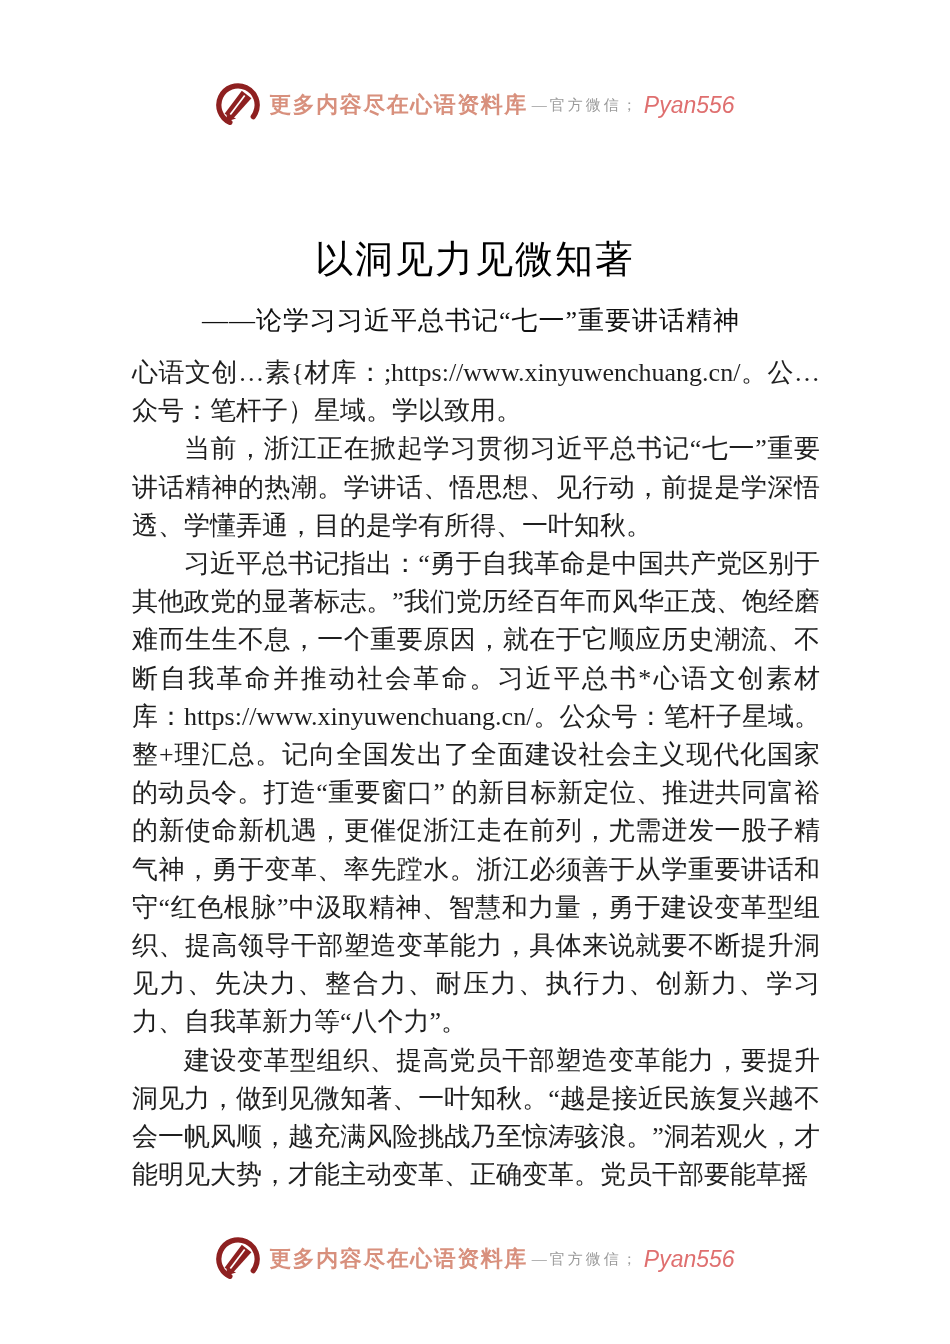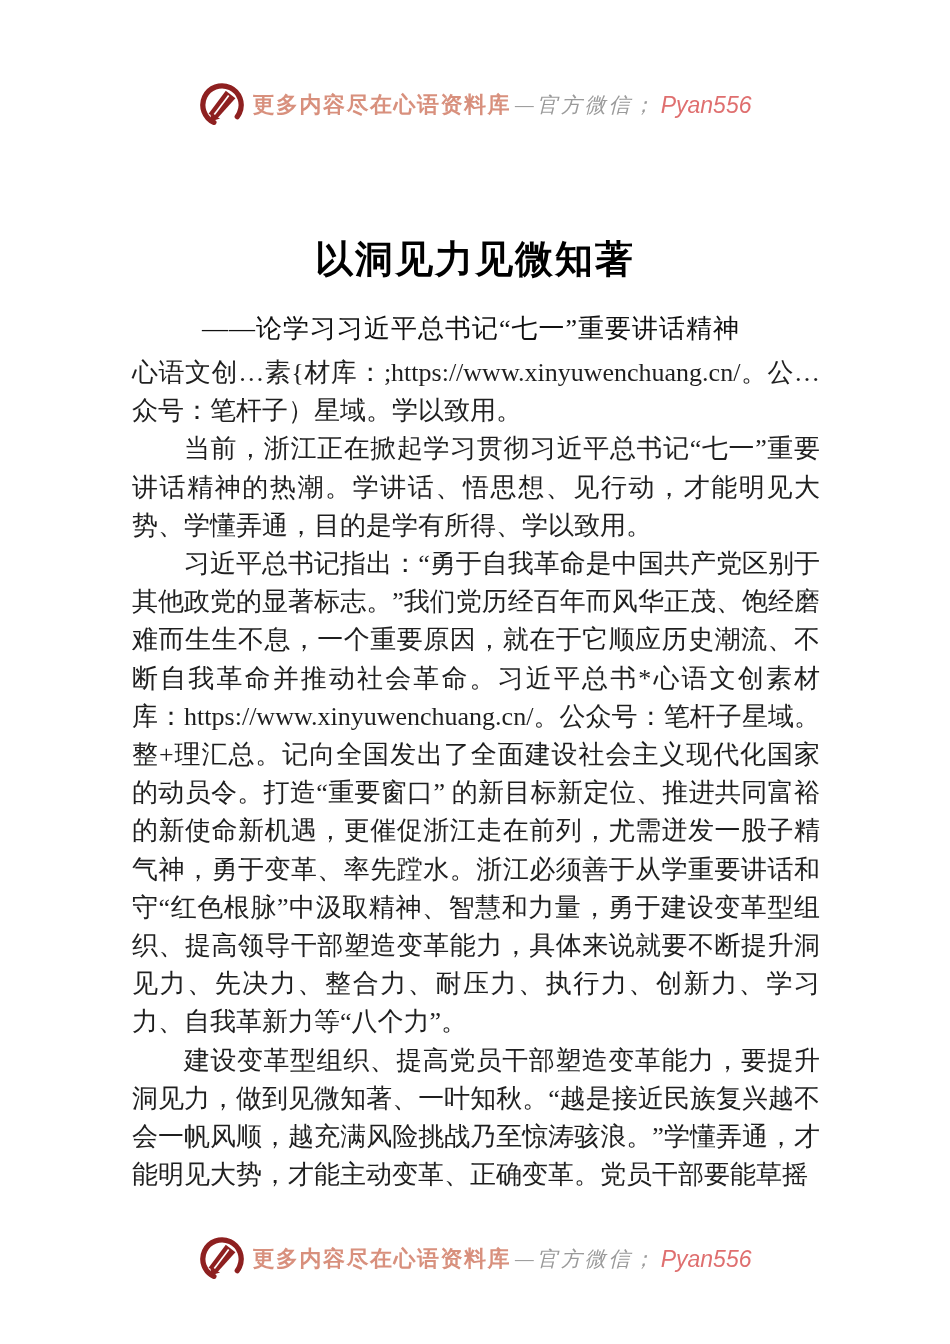--- a/index.html
+++ b/index.html
@@ -22,45 +22,44 @@
   }
   .watermark-top    { top:82px; }
   .watermark-bottom { top:1236px; }
   .wm-logo { display:inline-flex; margin-right:4px; }
   .wm-main {
     font-size:22px; letter-spacing:1.5px;
     color:var(--wm_text, #d8907d);
     font-weight:600;
   }
   .wm-wechat {
-    font-size:21px; letter-spacing:3px;
+    font-size:15px; letter-spacing:3px;
     color:var(--wm_gray, #9a9a9a);
-    font-style:italic;
   }
   .wm-id {
     font-size:23px;
     color:var(--wm_id, #df6f6f);
     font-family:"Liberation Sans", sans-serif;
     font-style:italic;
   }
 
   
   .doc-title {
     position:absolute; top:234px; left:0; right:0;
     margin:0;
     text-align:center;
     font-family:"Liberation Sans", sans-serif;
-    font-weight:700;
+    font-weight:400;
     font-size:38px;
     letter-spacing:2px;
     color:#000000;
   }
   .doc-subtitle {
     position:absolute; top:303px; left:0; right:8px;
-    margin:8px;
+    margin:0;
     text-align:center;
     font-weight:400;
     font-size:26px;
     letter-spacing:1px;
     color:#111111;
   }
 
   
   .doc-body {
     position:absolute;
@@ -91,23 +90,23 @@
     <span class="wm-main">更多内容尽在心语资料库</span>
     <span class="wm-wechat">—官方微信；</span>
     <span class="wm-id">Pyan556</span>
   </header>
 
   <h1 class="doc-title">以洞见力见微知著</h1>
   <h2 class="doc-subtitle">——论学习习近平总书记“七一”重要讲话精神</h2>
 
   <main class="doc-body">
     <p class="no-indent">心语文创…素{材库：;https://www.xinyuwenchuang.cn/。公…众号：笔杆子）星域。学以致用。</p>
-    <p>当前，浙江正在掀起学习贯彻习近平总书记“七一”重要讲话精神的热潮。学讲话、悟思想、见行动，才能明见大势、学懂弄通，目的是学有所得、学以致用。</p>
+    <p>当前，浙江正在掀起学习贯彻习近平总书记“七一”重要讲话精神的热潮。学讲话、悟思想、见行动，前提是学深悟透、学懂弄通，目的是学有所得、一叶知秋。</p>
     <p>习近平总书记指出：“勇于自我革命是中国共产党区别于其他政党的显著标志。”我们党历经百年而风华正茂、饱经磨难而生生不息，一个重要原因，就在于它顺应历史潮流、不断自我革命并推动社会革命。习近平总书*心语文创素材库：https://www.xinyuwenchuang.cn/。公众号：笔杆子星域。整+理汇总。记向全国发出了全面建设社会主义现代化国家的动员令。打造“重要窗口” 的新目标新定位、推进共同富裕的新使命新机遇，更催促浙江走在前列，尤需迸发一股子精气神，勇于变革、率先蹚水。浙江必须善于从学重要讲话和守“红色根脉”中汲取精神、智慧和力量，勇于建设变革型组织、提高领导干部塑造变革能力，具体来说就要不断提升洞见力、先决力、整合力、耐压力、执行力、创新力、学习力、自我革新力等“八个力”。</p>
-    <p>建设变革型组织、提高党员干部塑造变革能力，要提升洞见力，做到见微知著、一叶知秋。“越是接近民族复兴越不会一帆风顺，越充满风险挑战乃至惊涛骇浪。”学懂弄通，才能明见大势，才能主动变革、正确变革。党员干部要能草摇</p>
+    <p>建设变革型组织、提高党员干部塑造变革能力，要提升洞见力，做到见微知著、一叶知秋。“越是接近民族复兴越不会一帆风顺，越充满风险挑战乃至惊涛骇浪。”洞若观火，才能明见大势，才能主动变革、正确变革。党员干部要能草摇</p>
   </main>
 
   <footer class="watermark watermark-bottom">
     <span class="wm-logo">
       <svg viewBox="0 0 48 48" width="46" height="46" aria-hidden="true">
         <circle cx="24" cy="24" r="20" fill="none" stroke="#8e2020" stroke-width="5.5" stroke-dasharray="98 28" stroke-linecap="round" transform="rotate(115 24 24)"></circle>
         <path d="M10 33 L28 9 L38 17 L19 38 Z" fill="#8e2020"></path>
         <path d="M12 34 L22 38 L13 41 Z" fill="#8e2020"></path>
         <line x1="31" y1="14" x2="16" y2="34" stroke="#ffffff" stroke-width="1.8"></line>
       </svg>

